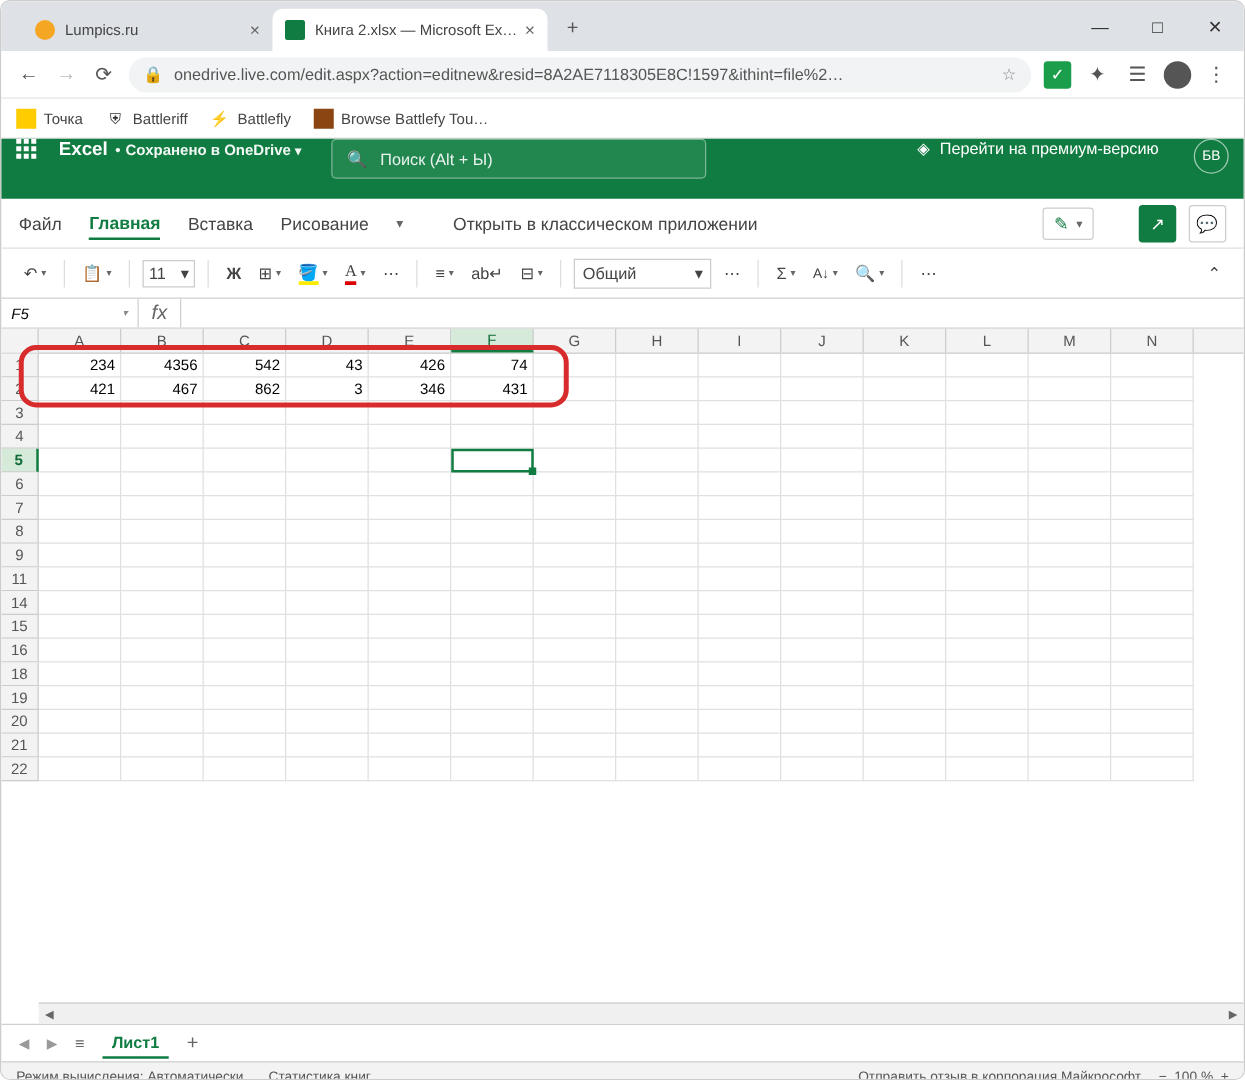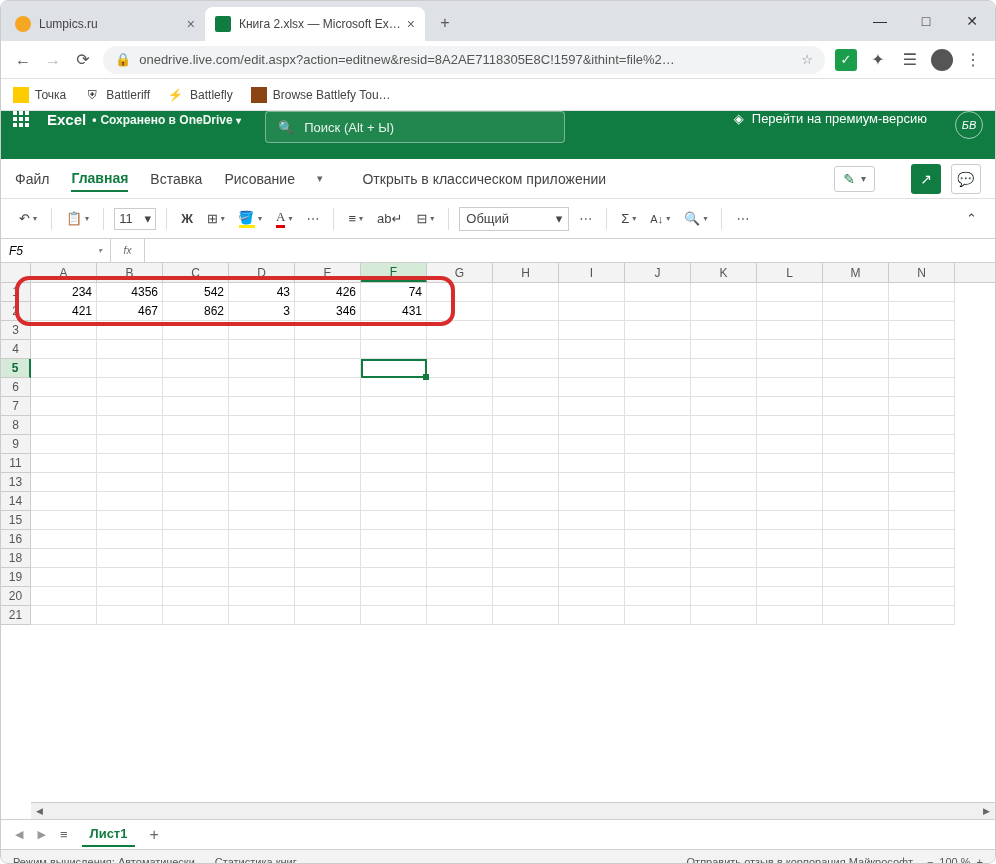--- a/index.html
+++ b/index.html
@@ -1,17 +1,17 @@
 <!DOCTYPE html>
 <html><head>
 <meta charset="utf-8">
 <style>
 * { margin: 0; padding: 0; box-sizing: border-box; font-family: "Segoe UI", Arial, sans-serif; }
 body { background: #fff; width: 996px; height: 864px; overflow: hidden; position: relative; border: 1px solid #ccc; border-radius: 8px; }
-.chrome-top { height: 40px; background: #dee1e6; display: flex; align-items: flex-end; padding: 0 4px; }
+.chrome-top { height: 40px; background: #dee1e6; display: flex; align-items: flex-end; padding: 0 17px; }
 .chrome-tab { height: 34px; background: #fff; border-radius: 8px 8px 0 0; display: flex; align-items: center; padding: 0 10px; font-size: 12px; color: #444; min-width: 200px; max-width: 220px; position: relative; }
 .chrome-tab.inactive { background: transparent; }
 .chrome-tab .favicon { width: 16px; height: 16px; margin-right: 8px; border-radius: 50%; flex-shrink: 0; }
 .chrome-tab .title { flex: 1; white-space: nowrap; overflow: hidden; text-overflow: ellipsis; }
 .chrome-tab .close { margin-left: 6px; font-size: 14px; color: #666; }
 .tab-add { width: 28px; height: 28px; display: flex; align-items: center; justify-content: center; color: #555; margin-left: 6px; margin-bottom: 4px; }
 .window-controls { position: absolute; right: 0; top: 0; display: flex; }
 .window-controls div { width: 46px; height: 40px; display: flex; align-items: center; justify-content: center; color: #333; font-size: 14px; }
 .chrome-addr { height: 38px; background: #fff; display: flex; align-items: center; padding: 0 12px; gap: 10px; border-bottom: 1px solid #e0e0e0; }
 .nav-btn { width: 20px; height: 20px; display: flex; align-items: center; justify-content: center; color: #555; }
@@ -23,38 +23,38 @@
 .bookmark { display: flex; align-items: center; gap: 6px; }
 .bm-icon { width: 16px; height: 16px; display: flex; align-items: center; justify-content: center; }
 .excel-header { height: 48px; background: #107c41; display: flex; align-items: flex-start; padding: 0 12px; color: #fff; gap: 14px; }
 .app-launcher { width: 20px; height: 20px; display: grid; grid-template-columns: repeat(3, 4px); grid-template-rows: repeat(3, 4px); gap: 2px; }
 .app-launcher span { background: #fff; }
 .excel-title { font-size: 15px; font-weight: 600; display: flex; align-items: center; gap: 6px; }
 .save-status { font-size: 12px; opacity: 0.95; }
 .chev { font-size: 10px; }
 .search-box { flex: 1; max-width: 300px; height: 32px; background: rgba(255,255,255,0.08); border: 1px solid rgba(255,255,255,0.4); border-radius: 4px; display: flex; align-items: center; padding: 0 12px; color: rgba(255,255,255,0.9); font-size: 13px; gap: 10px; margin-left: 10px; }
 .premium { margin-left: auto; display: flex; align-items: center; gap: 8px; font-size: 13px; }
-.avatar { width: 28px; height: 28px; border-radius: 50%; border: 1px solid rgba(255,255,255,0.6); display: flex; align-items: center; justify-content: center; font-size: 11px; margin-left: 14px; font-style: italic; }
+.avatar { width: 28px; height: 28px; border-radius: 50%; border: 1px solid rgba(255,255,255,0.6); display: flex; align-items: center; justify-content: center; font-size: 11px; margin-left: 14px; }
 .ribbon-tabs { height: 40px; display: flex; align-items: center; padding: 0 14px; gap: 22px; font-size: 14px; color: #444; border-bottom: 1px solid #e0e0e0; }
 .ribbon-tab { padding: 4px 0; }
 .ribbon-tab.active { color: #107c41; border-bottom: 2px solid #107c41; font-weight: 600; }
 .open-classic { margin-left: 18px; color: #444; }
 .edit-mode { margin-left: auto; display: flex; align-items: center; gap: 6px; border: 1px solid #ccc; border-radius: 3px; padding: 4px 8px; }
 .ribbon-actions { display: flex; align-items: center; gap: 10px; margin-left: 14px; }
 .rb-btn { width: 30px; height: 30px; display: flex; align-items: center; justify-content: center; border-radius: 3px; }
 .rb-btn.share { background: #107c41; color: #fff; }
 .ribbon-tools { height: 40px; display: flex; align-items: center; padding: 0 14px; gap: 6px; font-size: 13px; color: #444; border-bottom: 1px solid #d0d0d0; }
 .tool { display: flex; align-items: center; gap: 3px; padding: 3px 4px; }
 .tool .chev2 { font-size: 8px; color: #666; }
 .sep { width: 1px; height: 22px; background: #ddd; margin: 0 4px; }
 .font-size { border: 1px solid #ccc; width: 42px; height: 22px; display: flex; align-items: center; padding: 0 4px; justify-content: space-between; }
 .format-sel { border: 1px solid #ccc; width: 110px; height: 24px; display: flex; align-items: center; padding: 0 6px; justify-content: space-between; }
 .name-box-row { height: 24px; display: flex; align-items: stretch; border-bottom: 1px solid #d0d0d0; }
 .name-box { width: 110px; border-right: 1px solid #d0d0d0; display: flex; align-items: center; padding: 0 8px; font-size: 12px; justify-content: space-between; font-style: italic; }
-.fx-lbl { width: 34px; display: flex; align-items: center; justify-content: center; font-style: italic; font-size: 10px; color: #666; border-right: 1px solid #d0d0d0; }
+.fx-lbl { width: 34px; display: flex; align-items: center; justify-content: center; font-style: italic; font-size: 16px; color: #666; border-right: 1px solid #d0d0d0; }
 .formula-bar { flex: 1; display: flex; align-items: center; padding: 0 6px; }
 .grid-wrap { position: relative; height: 556px; overflow: hidden; }
 .col-headers { display: flex; height: 20px; background: #f3f3f3; border-bottom: 1px solid #ccc; }
 .corner { width: 30px; border-right: 1px solid #ccc; background: #f3f3f3; }
 .col-h { width: 66px; border-right: 1px solid #ccc; display: flex; align-items: center; justify-content: center; font-size: 12px; color: #555; }
 .col-h.sel { background: #d6ead9; color: #0e6b36; border-bottom: 2px solid #107c41; }
 .row { display: flex; height: 19px; }
 .row-h { width: 30px; border-right: 1px solid #ccc; border-bottom: 1px solid #ccc; background: #f3f3f3; display: flex; align-items: center; justify-content: center; font-size: 12px; color: #555; }
 .row-h.sel { background: #d6ead9; color: #0e6b36; border-right: 2px solid #107c41; font-weight: 600; }
 .cell { width: 66px; border-right: 1px solid #e0e0e0; border-bottom: 1px solid #e0e0e0; display: flex; align-items: center; justify-content: flex-end; padding: 0 4px; font-size: 12px; position: relative; }
@@ -407,37 +407,20 @@
         <div class="cell"></div>
         <div class="cell"></div>
         <div class="cell"></div>
         <div class="cell"></div>
         <div class="cell"></div>
         <div class="cell"></div>
         <div class="cell"></div>
         <div class="cell"></div>
       </div>
       <div class="row">
-        <div class="row-h">13</div>
-        <div class="cell"></div>
-        <div class="cell"></div>
-        <div class="cell"></div>
-        <div class="cell"></div>
-        <div class="cell"></div>
-        <div class="cell"></div>
-        <div class="cell"></div>
-        <div class="cell"></div>
-        <div class="cell"></div>
-        <div class="cell"></div>
-        <div class="cell"></div>
-        <div class="cell"></div>
-        <div class="cell"></div>
-        <div class="cell"></div>
-      </div>
-      <div class="row">
         <div class="row-h">14</div>
         <div class="cell"></div>
         <div class="cell"></div>
         <div class="cell"></div>
         <div class="cell"></div>
         <div class="cell"></div>
         <div class="cell"></div>
         <div class="cell"></div>
         <div class="cell"></div>
         <div class="cell"></div>
@@ -527,20 +510,37 @@
         <div class="cell"></div>
         <div class="cell"></div>
         <div class="cell"></div>
         <div class="cell"></div>
         <div class="cell"></div>
         <div class="cell"></div>
         <div class="cell"></div>
       </div>
       <div class="row">
         <div class="row-h">21</div>
+        <div class="cell"></div>
+        <div class="cell"></div>
+        <div class="cell"></div>
+        <div class="cell"></div>
+        <div class="cell"></div>
+        <div class="cell"></div>
+        <div class="cell"></div>
+        <div class="cell"></div>
+        <div class="cell"></div>
+        <div class="cell"></div>
+        <div class="cell"></div>
+        <div class="cell"></div>
+        <div class="cell"></div>
+        <div class="cell"></div>
+      </div>
+      <div class="row">
+        <div class="row-h">22</div>
         <div class="cell"></div>
         <div class="cell"></div>
         <div class="cell"></div>
         <div class="cell"></div>
         <div class="cell"></div>
         <div class="cell"></div>
         <div class="cell"></div>
         <div class="cell"></div>
         <div class="cell"></div>
         <div class="cell"></div>

